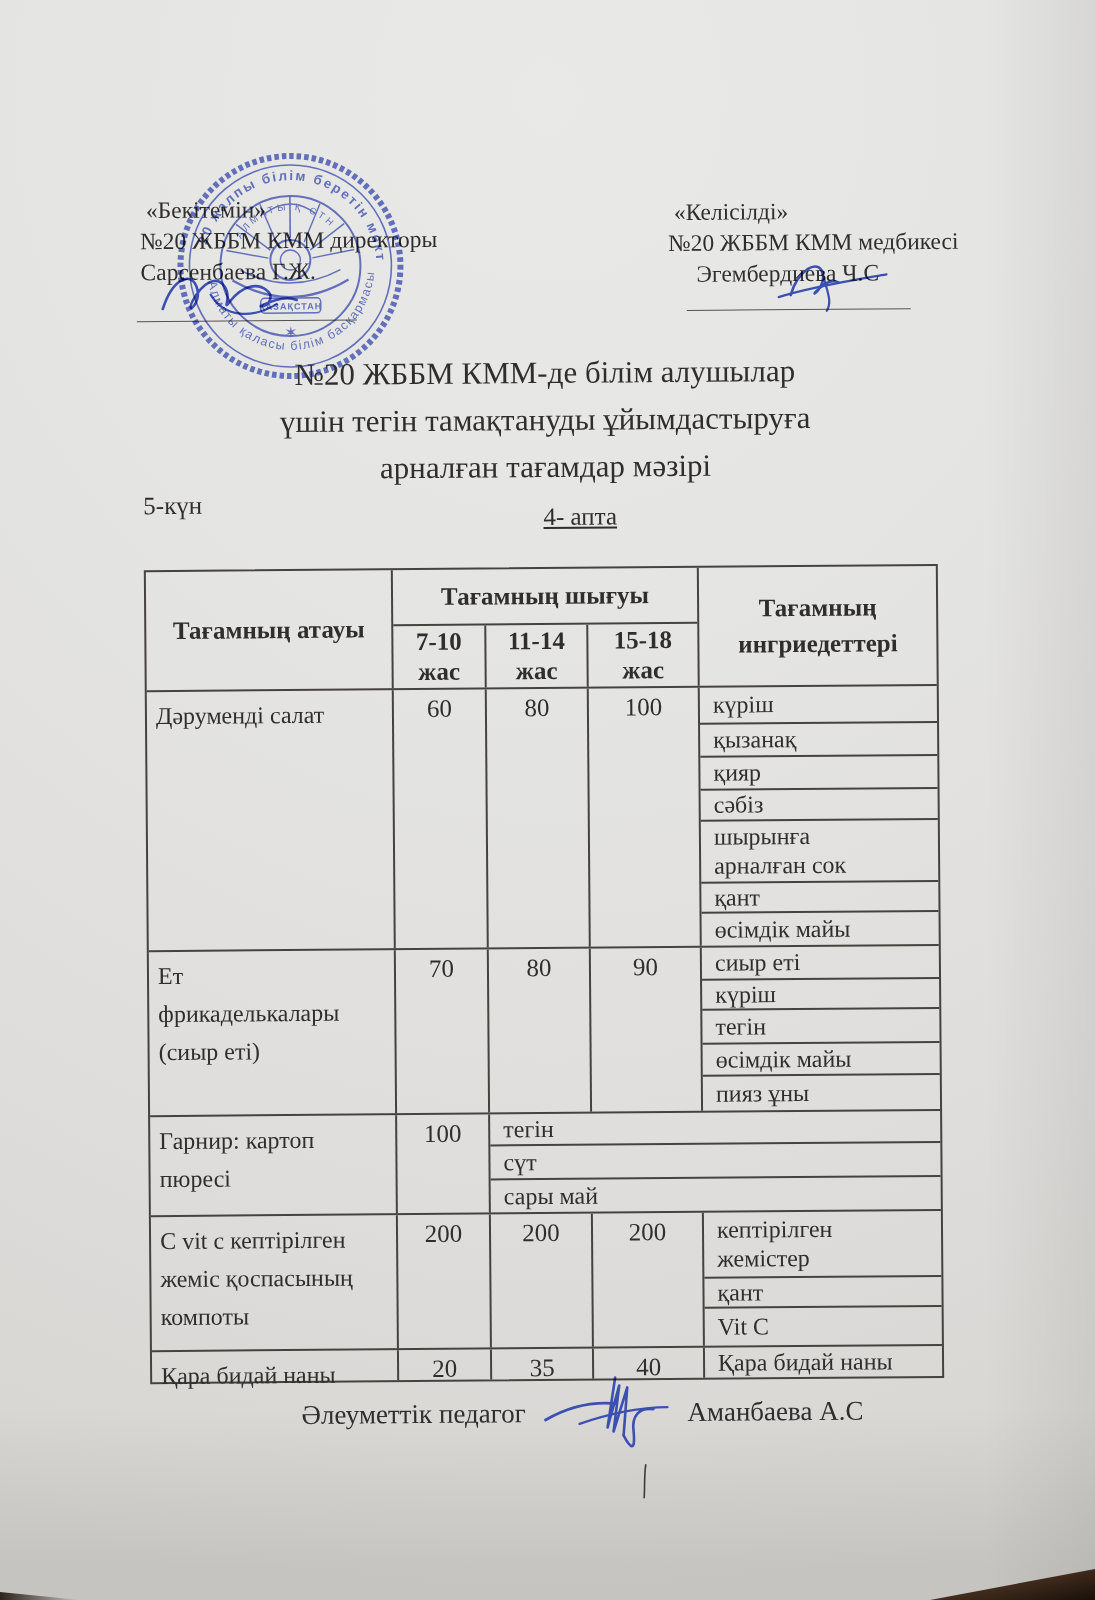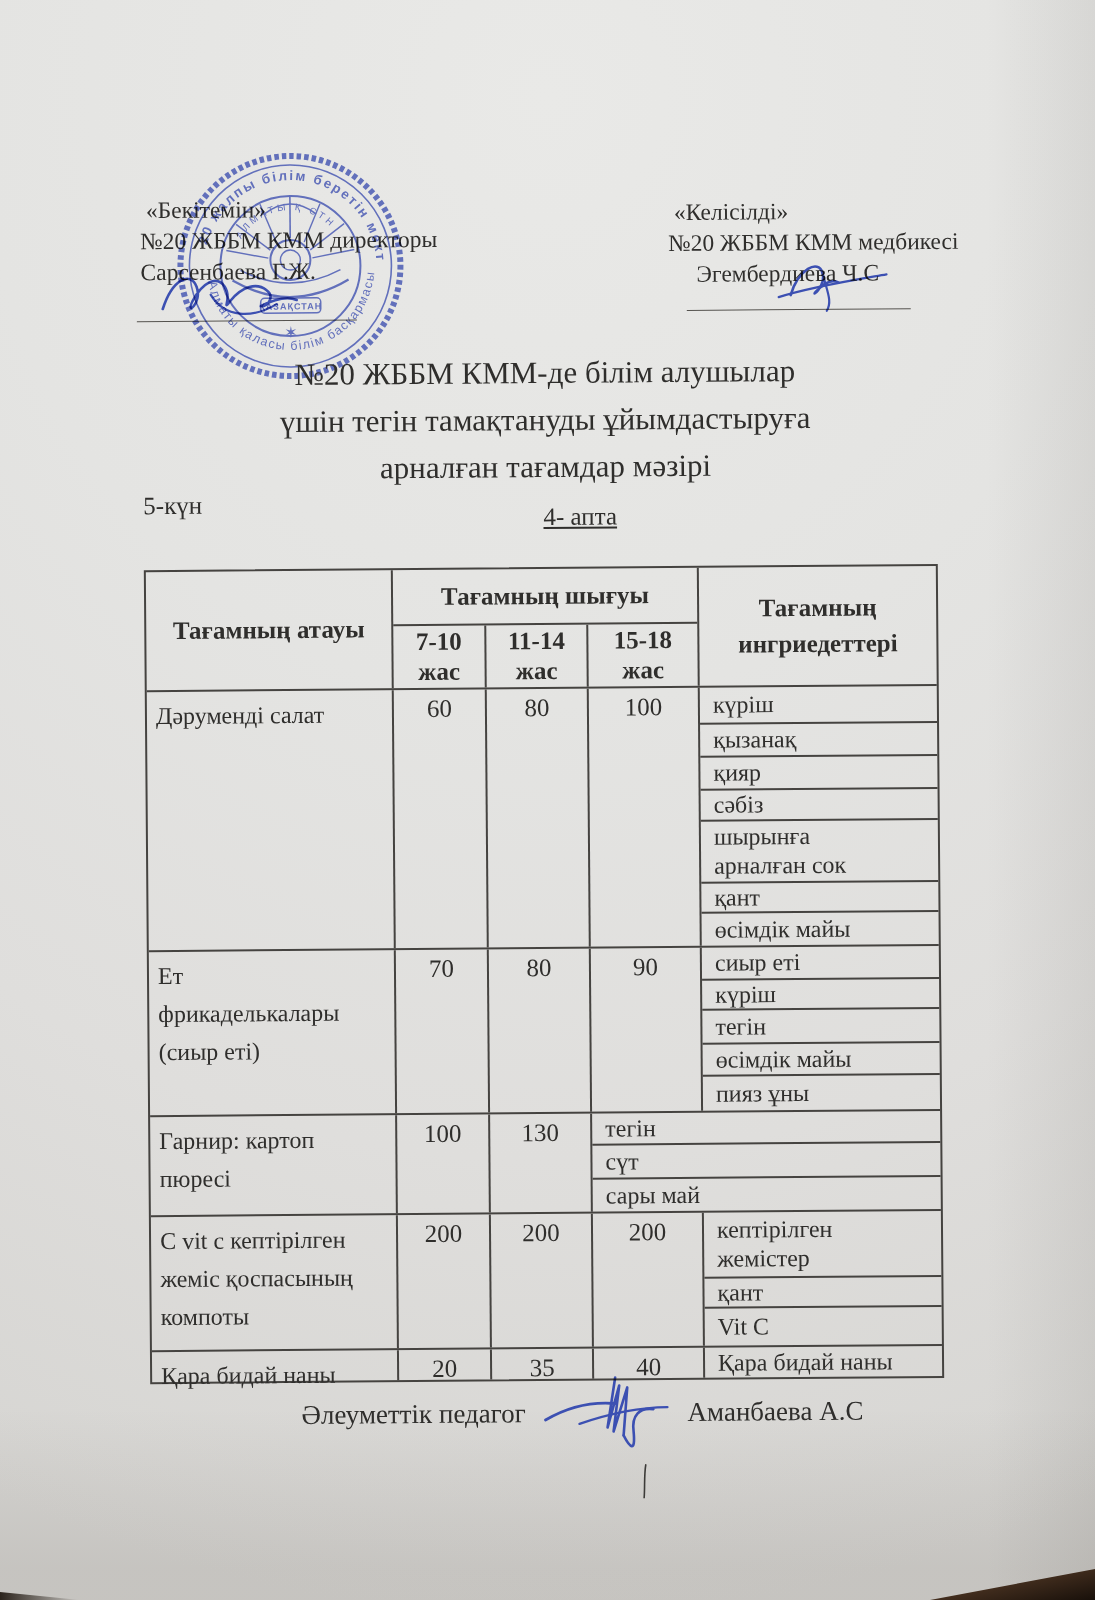--- a/index.html
+++ b/index.html
@@ -269,21 +269,20 @@
             </div>
           <div class="ing">
               <span>пияз ұны</span>
             </div>
         </div>
       </div>
 
       <div class="tr row3">
         <div class="td c1 dish">Гарнир: картоп пюресі</div>
         <div class="td c2 num">100</div>
-        <div class="td c3 num">130</div>
         <div class="td c5 ings">
           <div class="ing">
               <span>тегін</span>
             </div>
           <div class="ing">
               <span>сүт</span>
             </div>
           <div class="ing">
               <span>сары май</span>
             </div>

